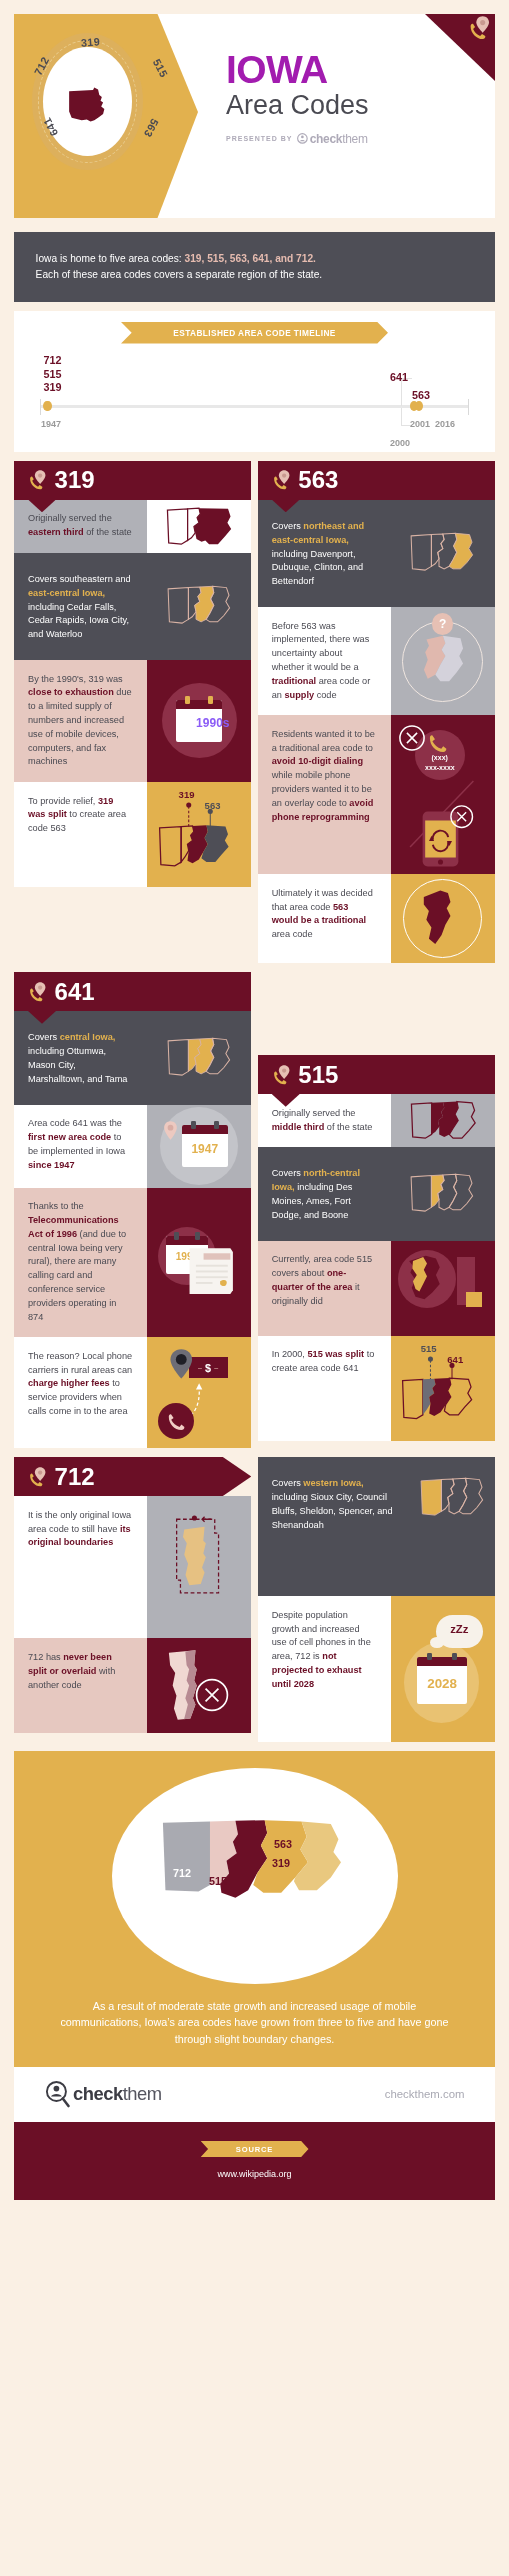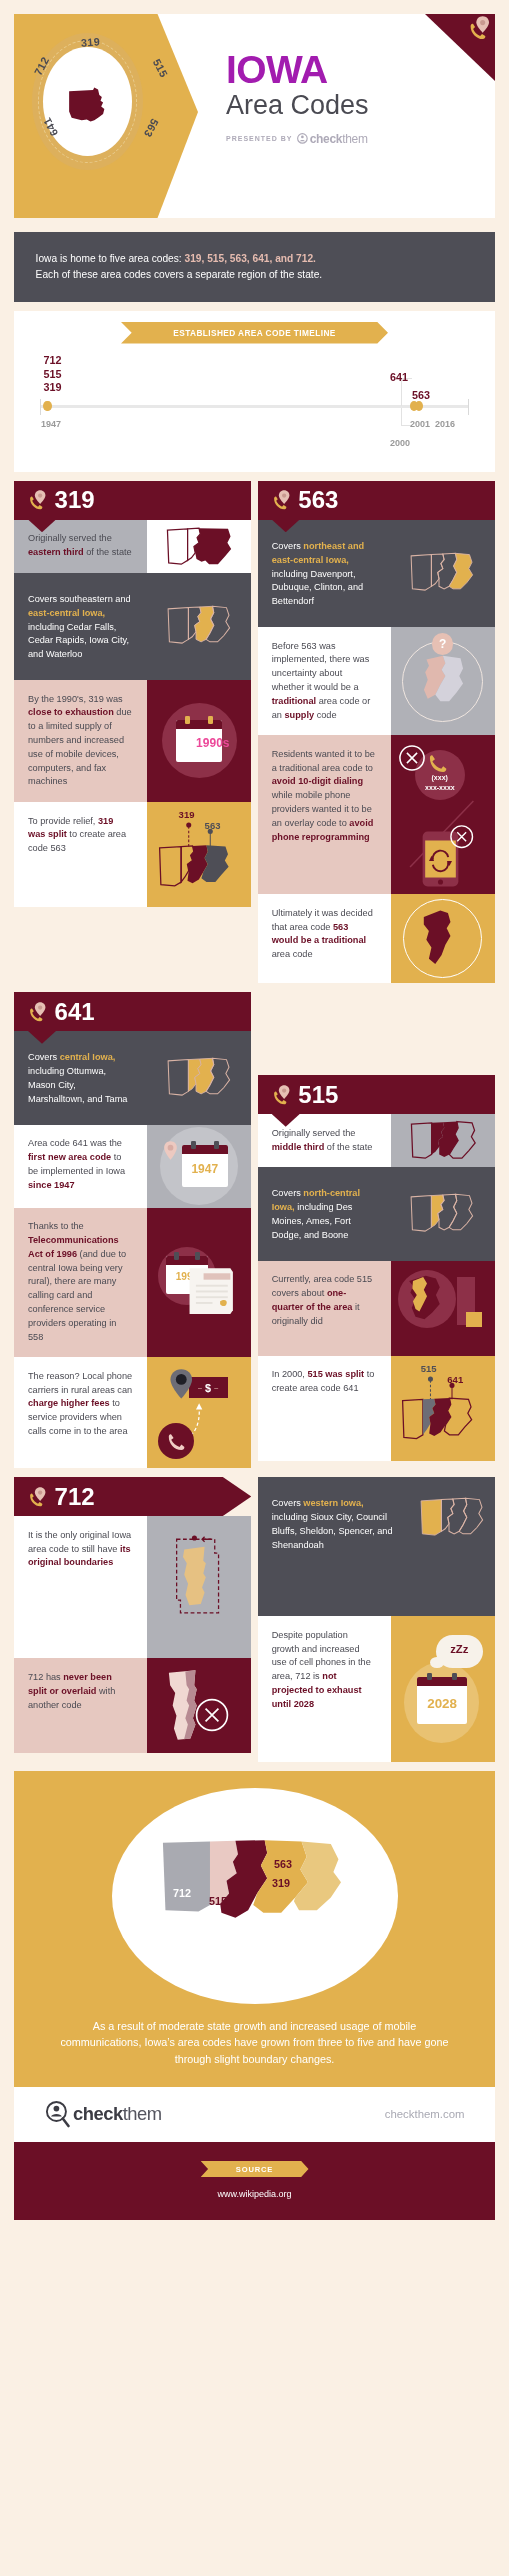--- a/index.html
+++ b/index.html
@@ -71,21 +71,21 @@
   .ct-word .light { font-weight: normal; }
 
   
   .intro {
     margin: 0 14px; background: #4e4e56; color: #ffffff;
     padding: 19px 21.6px; text-align: left; font-size: 10.2px; line-height: 1.55;
   }
   .intro b { color: #e6bcb0; }
 
   
-  .timeline-card { margin: 9px 14px 0; background: #ffffff; padding: 0 0 26px; position: relative; }
+  .timeline-card { margin: 9px 14px 0; background: #ffffff; padding: 0 0 6px; position: relative; }
   .tl-banner {
     position: relative; margin: 0 auto; width: 267px; height: 21.6px;
     background: #e2b14e; color: #ffffff; font-size: 8.3px; font-weight: bold;
     letter-spacing: 0.4px; display: flex; align-items: center; justify-content: center;
     clip-path: polygon(0 0, 96% 0, 100% 50%, 96% 100%, 0 100%, 4% 50%);
   }
   .tl-body { position: relative; height: 102px; margin: 0 18px; }
   .tl-axis { position: absolute; left: 7.6px; right: 7.6px; top: 61px; height: 3.8px; background: #e8e8e8; }
   .tl-endcap { position: absolute; width: 1.3px; height: 16.5px; background: #d9d9d9; top: 55px; }
   .tl-dot { position: absolute; width: 8.3px; height: 10.8px; border-radius: 50%; background: #e2b14e; top: 57px; }
@@ -295,21 +295,21 @@
         <div class="txt">
           <span>By the 1990's, 319 was </span><b>close to exhaustion</b><span> due to a limited supply of numbers and increased use of mobile devices, computers, and fax machines</span>
         </div>
         <div class="art maroon">
           <div style="position:relative;width:79px;height:79px;display:flex;align-items:center;justify-content:center;">
             <div class="circle-bg" style="width:75px;height:75px;background:#8d3048;left:1.9px;top:1.9px;"></div>
             <div class="cal" style="z-index:2;">
               <div class="ring" style="left:9px;background:#e2b14e;"></div>
               <div class="ring" style="right:9px;background:#e2b14e;"></div>
               <div class="top"></div>
-              <div class="yr" style="color:#ec4899;padding-left:20px;">1990s</div>
+              <div class="yr" style="color:#8b5cf6;padding-left:20px;">1990s</div>
             </div>
           </div>
         </div>
       </div>
 
       <div class="band white">
         <div class="txt">
           <span>To provide relief, </span><b>319 was split</b><span> to create area code 563</span>
         </div>
         <div class="art gold">
@@ -468,21 +468,21 @@
               <div class="ring" style="right:9px;background:#4e4e56;"></div>
               <div class="top"></div>
               <div class="yr" style="color:#e2b14e;">1947</div>
             </div>
           </div>
         </div>
       </div>
 
       <div class="band pink">
         <div class="txt">
-          <span>Thanks to the </span><b>Telecommunications Act of 1996</b><span> (and due to central Iowa being very rural), there are many calling card and conference service providers operating in 558</span>
+          <span>Thanks to the </span><b>Telecommunications Act of 1996</b><span> (and due to central Iowa being very rural), there are many calling card and conference service providers operating in 874</span>
         </div>
         <div class="art maroon">
           <div style="position:relative;width:89px;height:89px;">
             <div class="circle-bg" style="width:58px;height:58px;background:#8d3048;left:3.8px;top:9px;"></div>
             <div class="cal" style="position:absolute;left:11.4px;top:18px;z-index:2;width:42px;height:38px;">
               <div class="ring" style="left:7.6px;background:#4e4e56;"></div>
               <div class="ring" style="right:7.6px;background:#4e4e56;"></div>
               <div class="top"></div>
               <div class="yr" style="color:#e2b14e;font-size:10.2px;padding-top:6.4px;">1996</div>
             </div>

